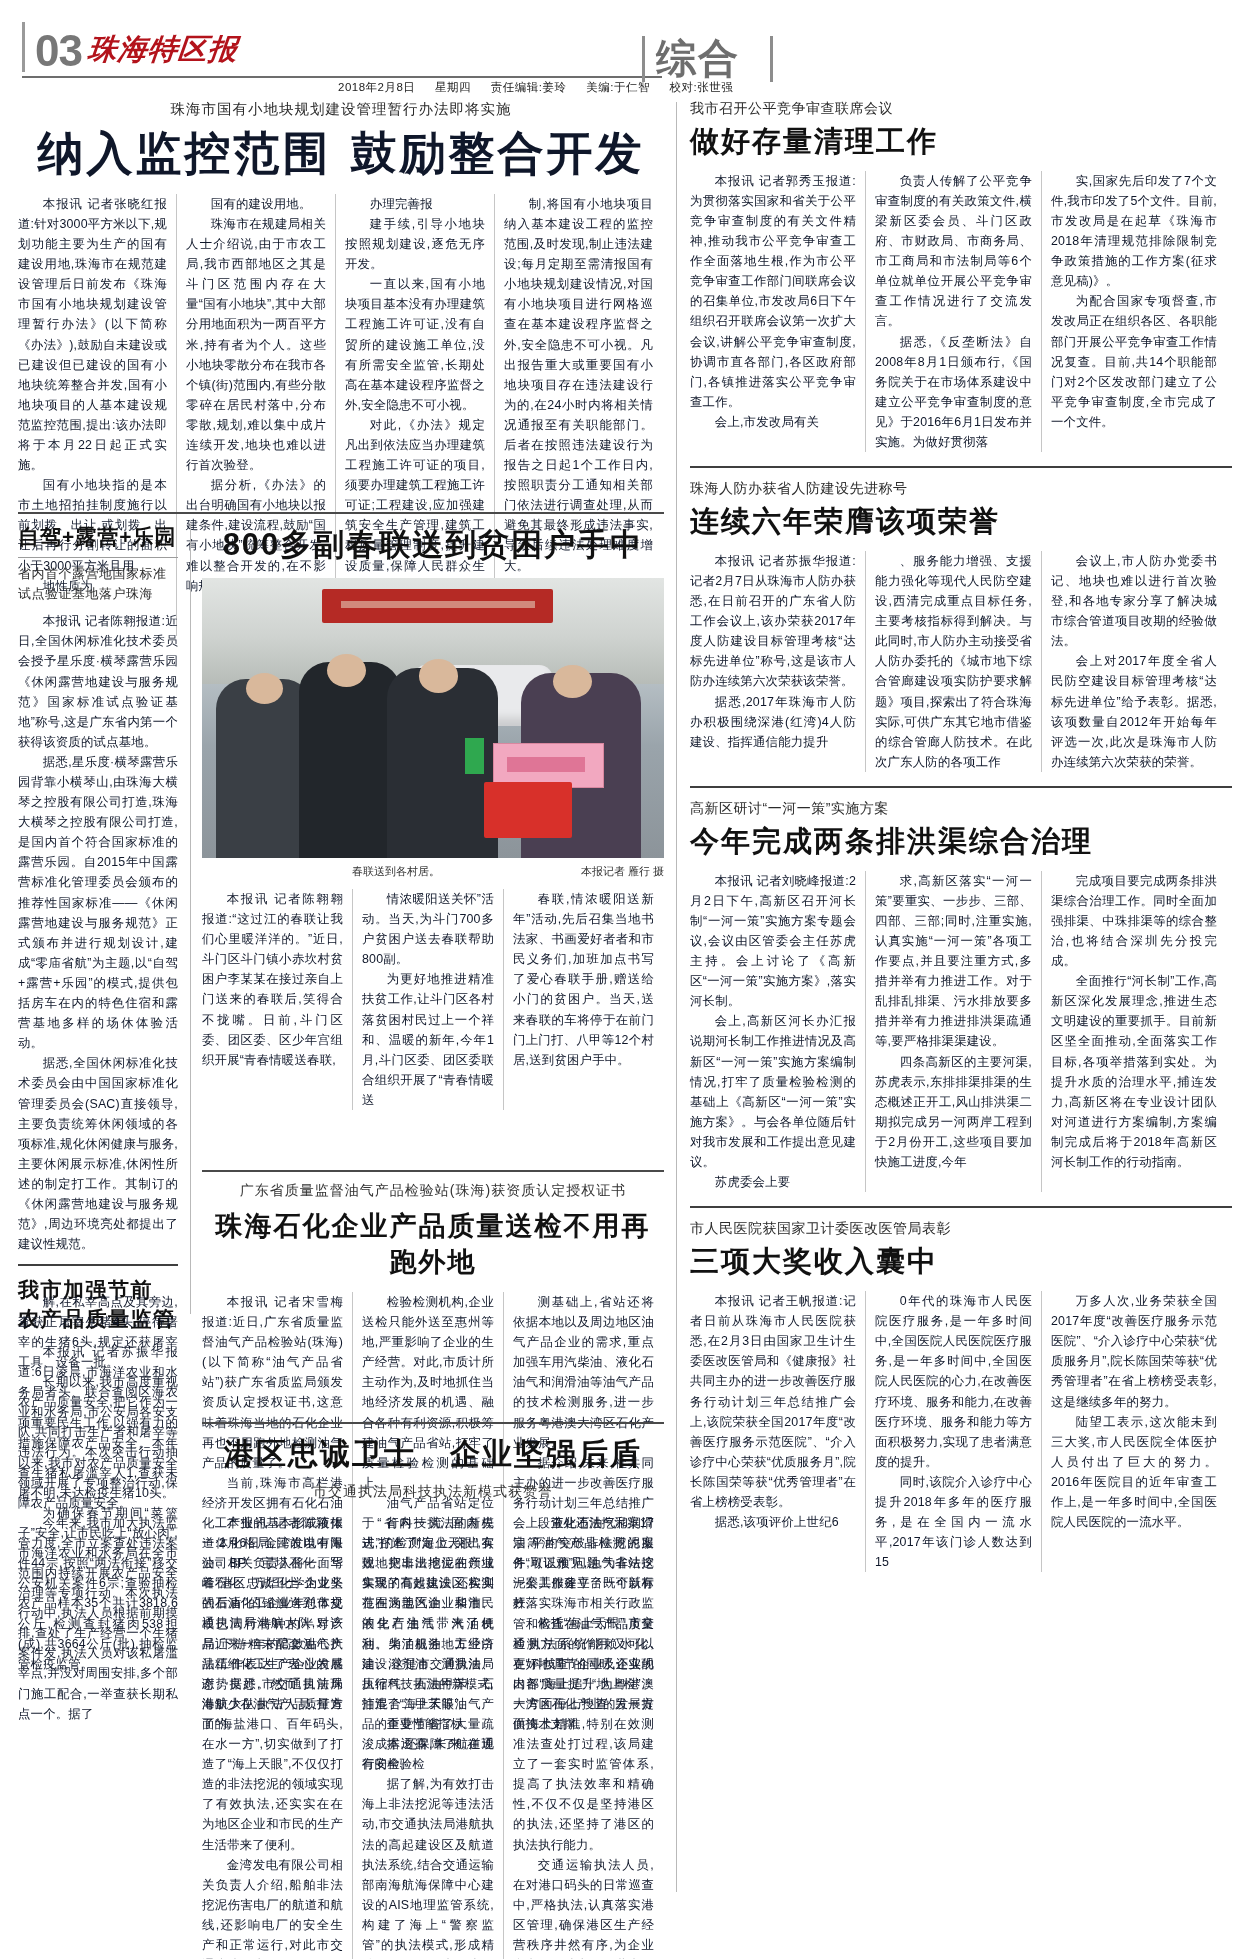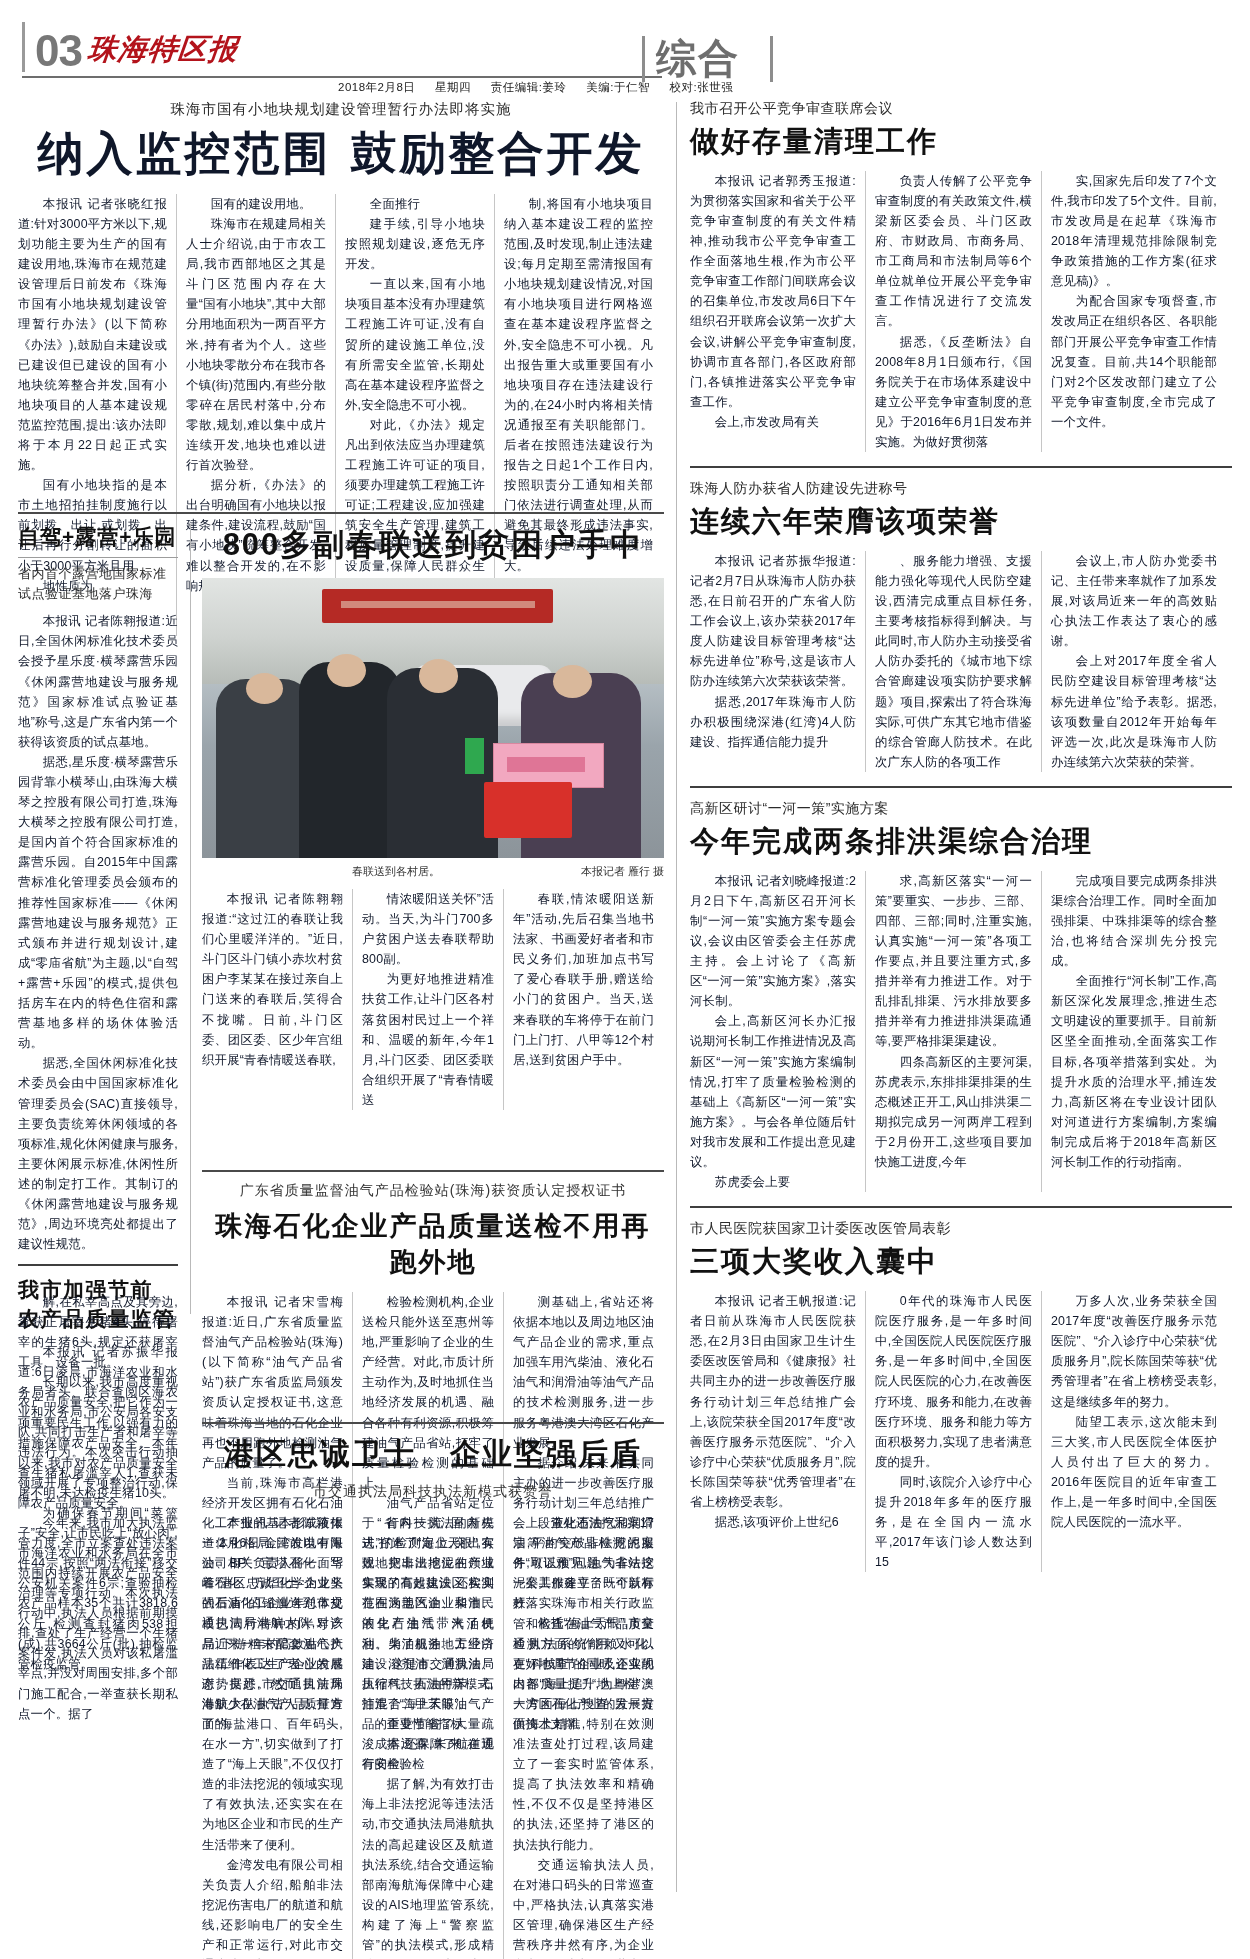--- a/index.html
+++ b/index.html
@@ -129,21 +129,21 @@
             <p>地性质为</p>
           </div>
         <div class="vline" style="position:relative; width:1px; background:#c6c6c6; flex:0 0 1px;"></div>
         <div class="col-body" style="width:158px; padding:0 9px;">
             <p>国有的建设用地。</p>
             <p>珠海市在规建局相关人士介绍说,由于市农工局,我市西部地区之其是斗门区范围内存在大量“国有小地块”,其中大部分用地面积为一两百平方米,持有者为个人。这些小地块零散分布在我市各个镇(街)范围内,有些分散零碎在居民村落中,分布零散,规划,难以集中成片连续开发,地块也难以进行首次验登。</p>
             <p>据分析,《办法》的出台明确国有小地块以报建条件,建设流程,鼓励“国有小地块”统筹整合开发,难以整合开发的,在不影响规划实施的前提下</p>
           </div>
         <div class="vline" style="position:relative; width:1px; background:#c6c6c6; flex:0 0 1px;"></div>
         <div class="col-body" style="width:158px; padding:0 9px;">
-            <p>全面推行</p>
+            <p>办理完善报</p>
             <p>建手续,引导小地块按照规划建设,逐危无序开发。</p>
             <p>一直以来,国有小地块项目基本没有办理建筑工程施工许可证,没有自贸所的建设施工单位,没有所需安全监管,长期处高在基本建设程序监督之外,安全隐患不可小视。</p>
             <p>对此,《办法》规定凡出到依法应当办理建筑工程施工许可证的项目,须要办理建筑工程施工许可证;工程建设,应加强建筑安全生产管理,建筑工程质量管理制度,提升建设质量,保障人民群众生命财产安全。</p>
             <p>在监管方面,该办法要求建立联动机</p>
           </div>
         <div class="vline" style="position:relative; width:1px; background:#c6c6c6; flex:0 0 1px;"></div>
         <div class="col-body" style="width:158px; padding-left:9px;">
             <p>制,将国有小地块项目纳入基本建设工程的监控范围,及时发现,制止违法建设;每月定期至需清报国有小地块规划建设情况,对国有小地块项目进行网格巡查在基本建设程序监督之外,安全隐患不可小视。凡出报告重大或重要国有小地块项目存在违法建设行为的,在24小时内将相关情况通报至有关职能部门。后者在按照违法建设行为报告之日起1个工作日内,按照职责分工通知相关部门依法进行调查处理,从而避免其最终形成违法事实,导致后续违法处理难度增大。</p>
           </div>
       </div>
@@ -307,21 +307,21 @@
           <div class="col-body" style="width:175px; padding-right:9px;">
               <p>本报讯 记者苏振华报道:记者2月7日从珠海市人防办获悉,在日前召开的广东省人防工作会议上,该办荣获2017年度人防建设目标管理考核“达标先进单位”称号,这是该市人防办连续第六次荣获该荣誉。</p>
               <p>据悉,2017年珠海市人防办积极围绕深港(红湾)4人防建设、指挥通信能力提升</p>
             </div>
           <div style="width:1px; background:#c6c6c6; flex:0 0 1px;"></div>
           <div class="col-body" style="width:175px; padding:0 9px;">
               <p>、服务能力增强、支援能力强化等现代人民防空建设,西清完成重点目标任务,主要考核指标得到解决。与此同时,市人防办主动接受省人防办委托的《城市地下综合管廊建设项实防护要求解题》项目,探索出了符合珠海实际,可供广东其它地市借鉴的综合管廊人防技术。在此次广东人防的各项工作</p>
             </div>
           <div style="width:1px; background:#c6c6c6; flex:0 0 1px;"></div>
           <div class="col-body" style="width:175px; padding-left:9px;">
-              <p>会议上,市人防办党委书记、主任带来率就作了加系发展,对该局近来一年的高效贴心执法工作表达了衷心的感谢。</p>
+              <p>会议上,市人防办党委书记、地块也难以进行首次验登,和各地专家分享了解决城市综合管道项目改期的经验做法。</p>
               <p>会上对2017年度全省人民防空建设目标管理考核“达标先进单位”给予表彰。据悉,该项数量自2012年开始每年评选一次,此次是珠海市人防办连续第六次荣获的荣誉。</p>
             </div>
         </div>
       </div>
 
       <div class="rule-sep2" style="margin:14px 0 12px 0;"></div>
 
       <div>
         <div class="kicker-l" style="font-size:14px;">高新区研讨“一河一策”实施方案</div>
         <div class="hl-2" style="margin-top:6px; font-size:29px;">今年完成两条排洪渠综合治理</div>

